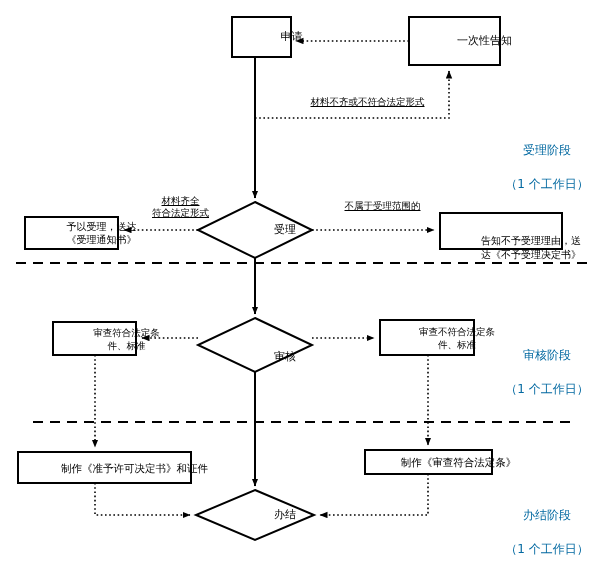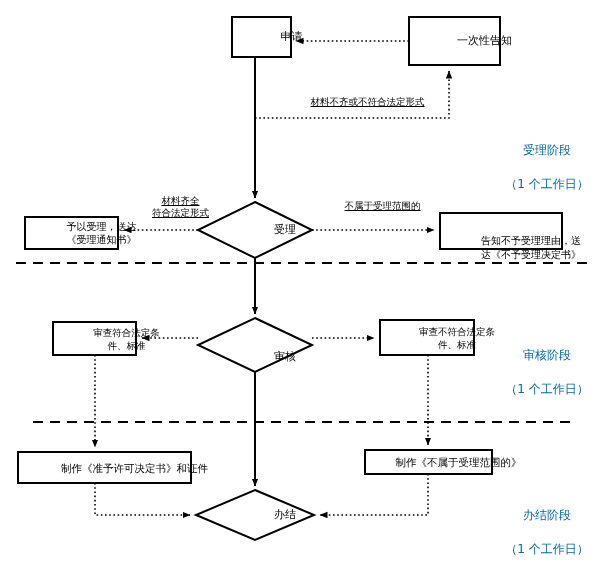--- a/index.html
+++ b/index.html
@@ -140,21 +140,21 @@
   <div class="node-text" style="left:225px; top:333px; width:60px; height:24px;margin-top:12px;">审核</div>
 
   <div class="node-text" style="left:53px; top:322px; width:87px; height:33px; font-size:9.5px; line-height:13px;">审查符合法定条
 件、标准</div>
 
   <div class="node-text" style="left:380px; top:320px; width:94px; height:35px; font-size:9.5px; line-height:13px;">审查不符合法定条
 件、标准</div>
 
   <div class="node-text" style="left:18px; top:452px; width:173px; height:31px; font-size:10.5px;text-align:center;">制作《准予许可决定书》和证件</div>
 
-  <div class="node-text" style="left:365px; top:450px; width:127px; height:24px; font-size:10.5px;">制作《不属于受理范围的》</div>
+  <div class="node-text" style="left:365px; top:450px; width:127px; height:24px; font-size:10.5px;">制作《审查符合法定条》</div>
 
   <div class="node-text" style="left:225px; top:503px; width:60px; height:24px;">办结</div>
 
   <div class="edge-label" style="left:285px; top:96px; width:165px;">材料不齐或不符合法定形式</div>
 
   <div class="edge-label" style="left:133px; top:195px; width:95px;">材料齐全
 符合法定形式</div>
 
   <div class="edge-label" style="left:325px; top:200px; width:115px;">不属于受理范围的</div>
 

